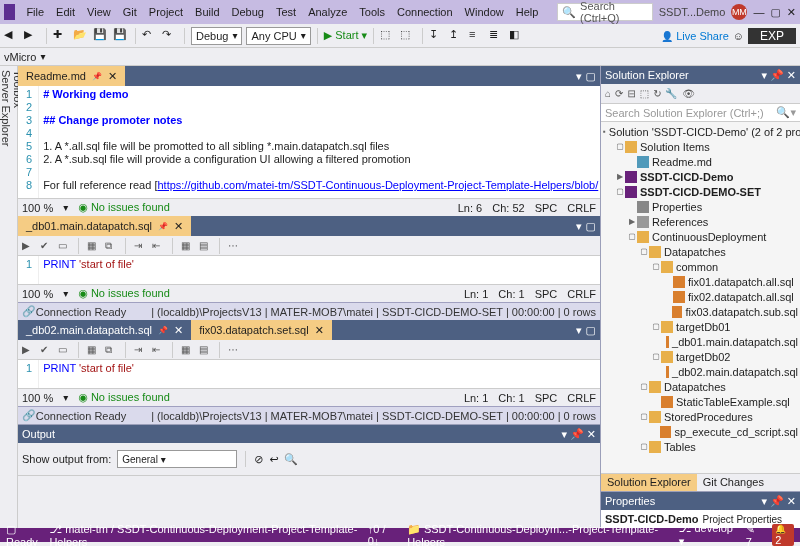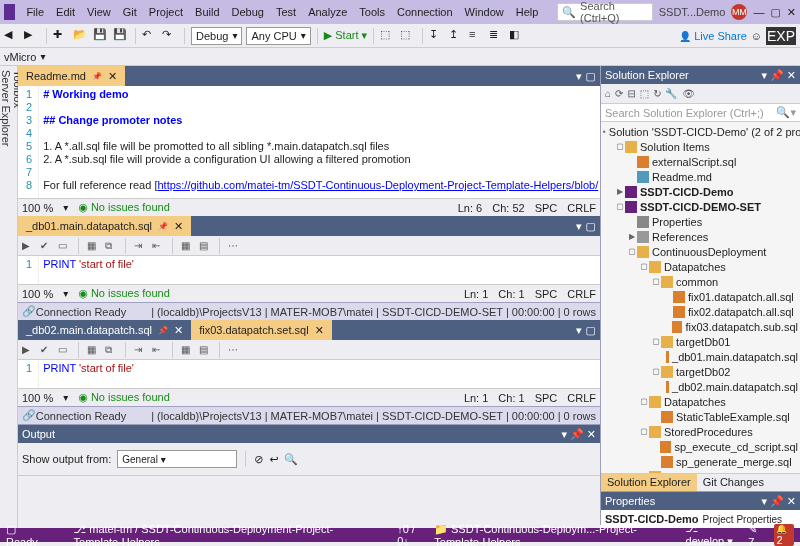--- a/index.html
+++ b/index.html
@@ -11,21 +11,21 @@
 .search-box { margin-left: 8px; background: #fff; border: 1px solid #ccc; padding: 1px 4px; width: 130px; height: 18px; display:flex; align-items:center; gap:4px; color:#555; }
 .title-center { flex: 1; text-align: center; color: #444; }
 .title-right { display: flex; gap: 6px; align-items: center; }
 .avatar { width: 16px; height: 16px; border-radius: 50%; background: #c0392b; color: #fff; font-size: 9px; display:flex; align-items:center; justify-content:center; }
 .toolbar { height: 24px; background: #eeeef2; border-bottom: 1px solid #ccc; display: flex; align-items: center; padding: 0 4px; gap: 4px; }
 .toolbar .btn { width: 16px; height: 16px; display:inline-block; }
 .dropdown { background: #fff; border: 1px solid #999; padding: 0 4px; height: 18px; display:flex; align-items:center; gap:4px; font-size: 10px; }
 .play { color: #178B17; }
 .sep { width: 1px; height: 16px; background: #ccc; margin: 0 2px; }
 .live-share { color: #0078d4; font-size: 10px; margin-left:auto; }
-.exp { background: #333; color: #fff; padding: 1px 1px; font-size: 14px; text-align: center; }
+.exp { background: #333; color: #fff; padding: 1px 12px; font-size: 12px; text-align: center; }
 .sub-toolbar { height: 18px; background: #eeeef2; border-bottom: 1px solid #ccc; display:flex; align-items:center; padding-left:4px; gap:4px; font-size:10px; }
 .main { display: flex; height: calc(546px - 24px - 24px - 18px - 18px); }
 .left-strip { width: 18px; background: #eeeef2; border-right: 1px solid #ccc; writing-mode: vertical-lr; text-orientation: mixed; font-size: 10px; padding-top: 4px; color: #333; }
 .left-strip div { margin-bottom: 8px; }
 .editor-col { flex: 1; display: flex; flex-direction: column; min-width: 0; }
 .right-col { width: 200px; display: flex; flex-direction: column; border-left: 1px solid #9b9fb9; }
 .doc-tab { height: 20px; background: #4d6082; display: flex; align-items: center; }
 .doc-tab .tab { background: #f5cc84; padding: 2px 8px; height: 100%; display: flex; align-items: center; gap: 6px; font-size: 10px; }
 .doc-tab .tab.inactive { background: #4d6082; color: #fff; }
 .doc-tab .pin { font-size: 8px; }
@@ -63,21 +63,21 @@
 .ico-sln { background: #68217a; }
 .bold { font-weight: bold; }
 .sln-tabs { height: 18px; background: #eeeef2; border-top: 1px solid #ccc; display:flex; font-size:10px; }
 .sln-tabs .t { padding: 2px 6px; }
 .sln-tabs .t.active { background: #f5cc84; }
 .props { border-top: 1px solid #9b9fb9; }
 .props-body { background: #fff; padding: 2px 4px; font-size: 10px; height: 18px; display:flex; align-items:center; }
 .output { border-top: 1px solid #9b9fb9; }
 .output-bar { height: 20px; background: #eeeef2; border-bottom: 1px solid #ccc; display:flex; align-items:center; padding:16px 4px; gap:6px; font-size:10px; }
 .output-body { background: #fff; font-family: Consolas, monospace; font-size: 10px; padding: 2px 4px; height: 14px; overflow:hidden; color:#444; }
-.bottombar { height: 14px; background: #68217a; color: #fff; display: flex; align-items: center; padding: 0 6px; font-size: 10px; gap: 29px; }
+.bottombar { height: 14px; background: #68217a; color: #fff; display: flex; align-items: center; padding: 0 6px; font-size: 10px; gap: 2px; }
 .bottombar .right { margin-left: auto; display: flex; gap: 10px; align-items:center; }
 .notif { background:#c0392b; color:#fff; font-size:9px; padding:0 3px; border-radius:2px; }
 .ind { padding-left: var(--ind, 0px); }
 </style>
 </head>
 <body>
 
 <div class="titlebar">
   <span class="vs-logo"></span>
   <div class="menubar" id="menubar">
@@ -314,25 +314,20 @@
           <span class="ico ico-sln"></span>
           <span class="">Solution 'SSDT-CICD-Demo' (2 of 2 projects)</span>
         </div>
         <div class="tree-item ind" style="--ind: 14px;">
           <span class="tw">▢</span>
           <span class="ico ico-folder"></span>
           <span class="">Solution Items</span>
         </div>
         <div class="tree-item ind" style="--ind: 26px;">
           <span class="tw"></span>
-          <span class="ico ico-sql"></span>
-          <span class="">externalScript.sql</span>
-        </div>
-        <div class="tree-item ind" style="--ind: 26px;">
-          <span class="tw"></span>
           <span class="ico ico-md"></span>
           <span class="">Readme.md</span>
         </div>
         <div class="tree-item ind" style="--ind: 14px;">
           <span class="tw">▶</span>
           <span class="ico ico-proj"></span>
           <span class="bold">SSDT-CICD-Demo</span>
         </div>
         <div class="tree-item ind" style="--ind: 14px;">
           <span class="tw">▢</span>
@@ -411,25 +406,20 @@
         </div>
         <div class="tree-item ind" style="--ind: 38px;">
           <span class="tw">▢</span>
           <span class="ico ico-folder"></span>
           <span class="">StoredProcedures</span>
         </div>
         <div class="tree-item ind" style="--ind: 50px;">
           <span class="tw"></span>
           <span class="ico ico-sql"></span>
           <span class="">sp_execute_cd_script.sql</span>
-        </div>
-        <div class="tree-item ind" style="--ind: 50px;">
-          <span class="tw"></span>
-          <span class="ico ico-sql"></span>
-          <span class="">sp_generate_merge.sql</span>
         </div>
         <div class="tree-item ind" style="--ind: 38px;">
           <span class="tw">▢</span>
           <span class="ico ico-folder"></span>
           <span class="">Tables</span>
         </div>
       </div>
     <div class="sln-tabs">
       <div class="t active">Solution Explorer</div>
       <div class="t">Git Changes</div>

